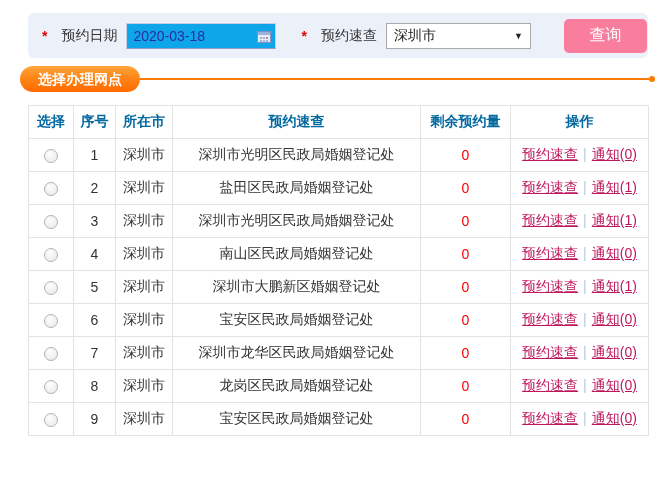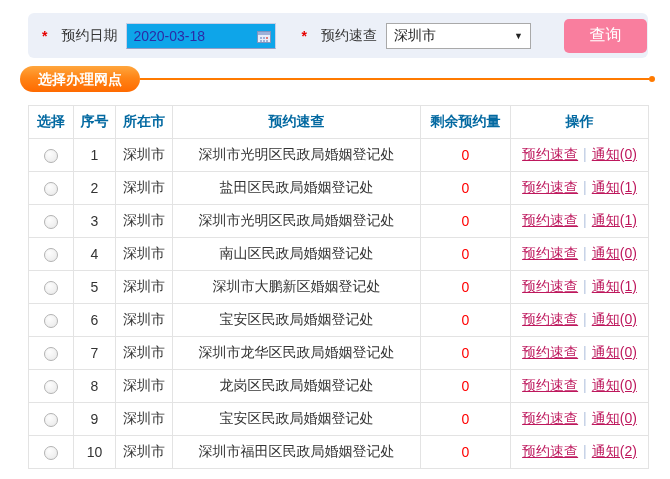--- a/index.html
+++ b/index.html
@@ -239,26 +239,14 @@
     </td>
     <td>9</td>
     <td>深圳市</td>
     <td>宝安区民政局婚姻登记处</td>
     <td class="col-remaining-cell">0</td>
     <td>
       <a class="link">预约速查</a><span class="sep">|</span><a class="link">通知(0)</a>
     </td>
   </tr>
 
-  <tr>
-    <td>
-      <input type="radio" name="branch" class="branch-radio" style="">
-    </td>
-    <td>10</td>
-    <td>深圳市</td>
-    <td>深圳市福田区民政局婚姻登记处</td>
-    <td class="col-remaining-cell">0</td>
-    <td>
-      <a class="link">预约速查</a><span class="sep">|</span><a class="link">通知(2)</a>
-    </td>
-  </tr>
 </tbody>
 </table>
 
 </body></html>

